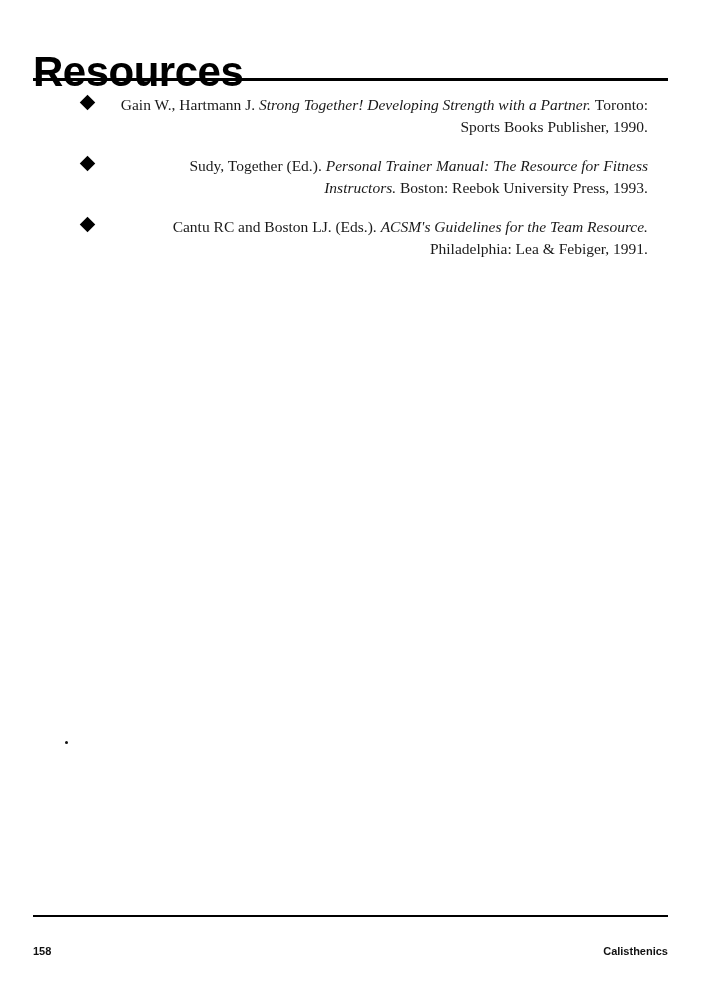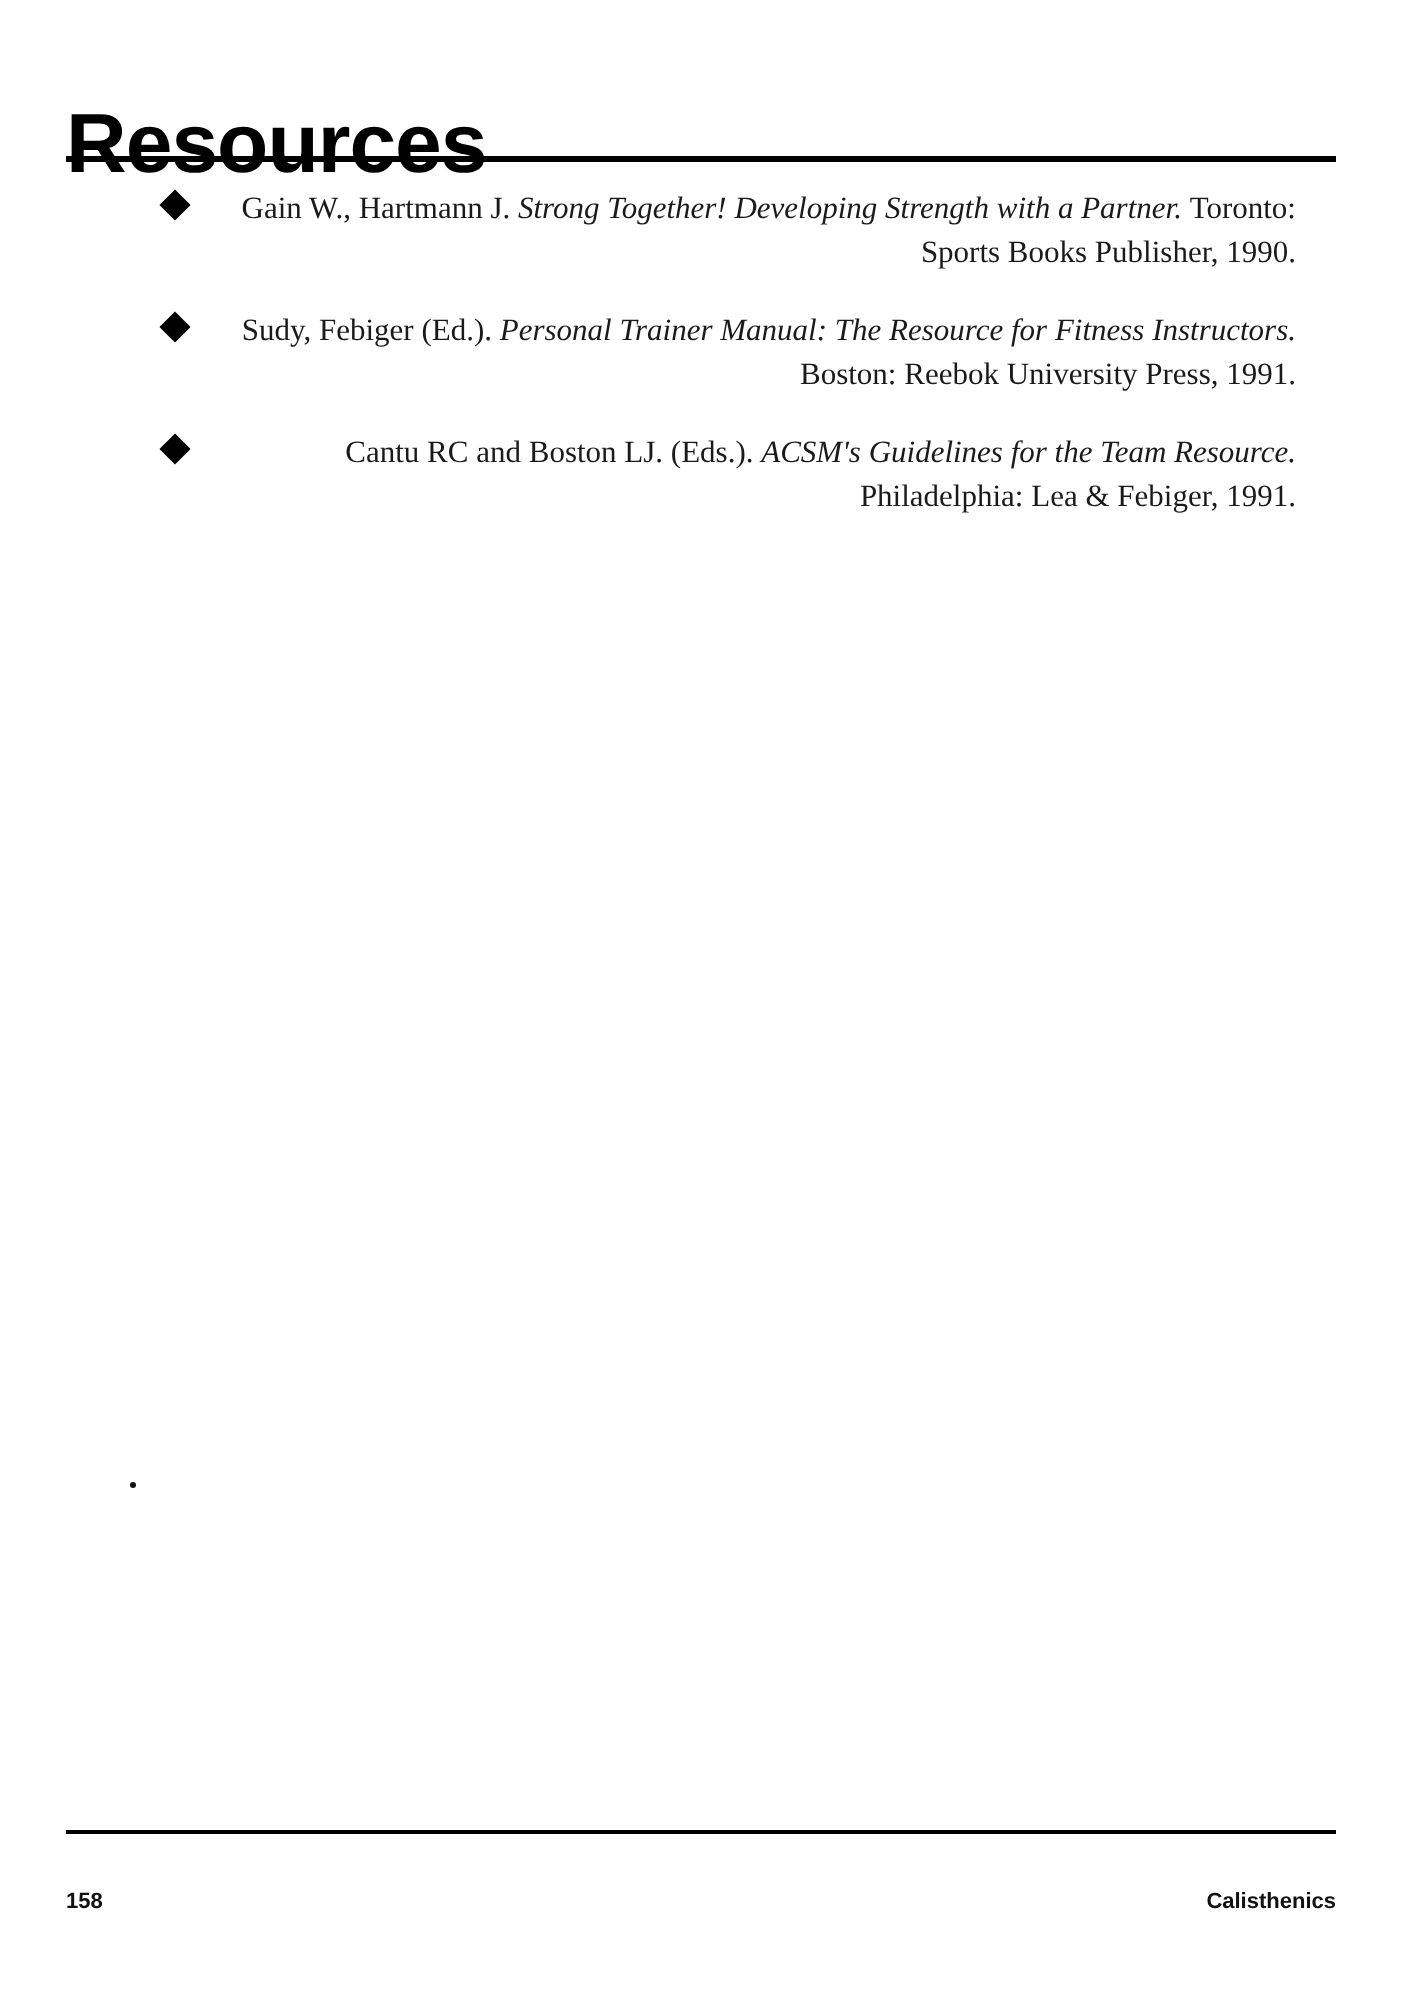--- a/index.html
+++ b/index.html
@@ -128,21 +128,21 @@
 
   <div class="ref-list">
 
     <div class="ref-item">
       <span class="ref-bullet"></span>
       <span class="ref-text"><span>Gain W., Hartmann J. </span><span class="it">Strong Together! Developing Strength with a Partner. </span><span>Toronto: Sports Books Publisher, 1990.</span></span>
     </div>
 
     <div class="ref-item">
       <span class="ref-bullet"></span>
-      <span class="ref-text"><span>Sudy, Febiger (Ed.). </span><span class="it">Personal Trainer Manual: The Resource for Fitness Instructors. </span><span>Boston: Reebok University Press, 1991.</span></span>
+      <span class="ref-text"><span>Sudy, Together (Ed.). </span><span class="it">Personal Trainer Manual: The Resource for Fitness Instructors. </span><span>Boston: Reebok University Press, 1993.</span></span>
     </div>
 
     <div class="ref-item">
       <span class="ref-bullet"></span>
       <span class="ref-text"><span>Cantu RC and Boston LJ. (Eds.). </span><span class="it">ACSM's Guidelines for the Team Resource. </span><span>Philadelphia: Lea &amp; Febiger, 1991.</span></span>
     </div>
 
   </div>
 
   <div class="stray-dot"></div>

